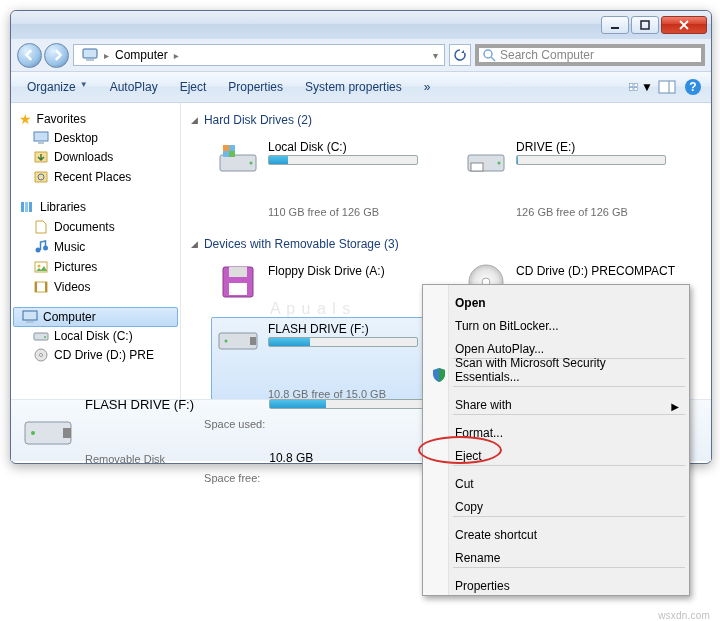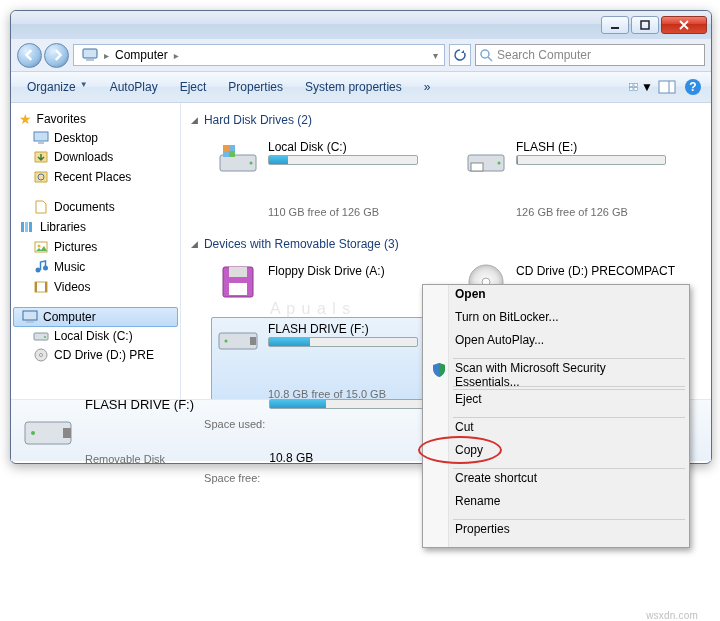--- a/index.html
+++ b/index.html
@@ -9,21 +9,21 @@
 .titlebtn { width: 28px; height: 18px; margin-left: 2px; border: 1px solid #8aa0c0; border-radius: 3px; display: flex; align-items: center; justify-content: center; background: linear-gradient(#f7fbff,#d8e6f5); }
 .titlebtn.close{ width: 46px; background: linear-gradient(#f08173,#d8432a 45%,#c6301a 46%,#d94a31); border-color: #963427; }
 .titlebtn svg { width: 10px; height: 10px; }
 .addrbar { height: 32px; display: flex; align-items: center; padding: 0 6px; background: #e8eff8; gap: 4px; }
 .navbtn { width: 25px; height: 25px; border-radius: 50%; background: radial-gradient(circle at 35% 30%,#dff0ff,#9bc4e8 60%,#5c86b3); border:1px solid #6888ad; display:flex; align-items:center; justify-content:center;}
 .navbtns { display:flex; gap:2px; }
 .crumbbox { flex: 1; height: 22px; border: 1px solid #a7bcd6; background: #fff; display: flex; align-items: center; padding: 0 2px; }
 .crumbbox .crumb { padding: 0 6px; display:flex; align-items:center; gap:3px; height:100%;}
 .crumbbox .sep { color:#777; font-size:10px;}
 .refresh { width:22px; height:22px; border:1px solid #a7bcd6; background:#fff; display:flex; align-items:center; justify-content:center;}
-.searchbox { width: 230px; height:22px; border:1px solid #a3a3a3; background:#fff; display:flex; align-items:center; padding:0 4px; color:#888; gap:4px;}
+.searchbox { width: 230px; height:22px; border:4px solid #a3a3a3; background:#fff; display:flex; align-items:center; padding:0 4px; color:#888; gap:4px;}
 .toolbar { height: 32px; background: linear-gradient(#f6fafe,#e4eef9 48%,#d9e7f5 49%,#e2ecf6); border-top:1px solid #c8d6e8; border-bottom:1px solid #c8d6e8; display:flex; align-items:center; padding:0 6px; gap:2px;}
 .tbtn { padding: 3px 10px; color:#1a3e6e; display:flex; gap:4px; border-radius:3px;}
 .tbtn .drop{font-size:8px;color:#3b5e8c;}
 .toolbar .spacer{flex:1;}
 .ticon{width:24px;height:24px; display:flex;align-items:center;justify-content:center;}
 .body { display:flex; height: 296px; }
 .navpane { width: 170px; border-right:1px solid #e0e7f0; padding:6px 0; overflow:hidden;}
 .navgroup{margin-bottom:10px;}
 .navitem{display:flex;align-items:center;gap:5px;padding:2px 8px 2px 22px;}
 .navitem.head{padding-left:8px;font-weight:normal;}
@@ -36,28 +36,28 @@
 .drive.sel{background:linear-gradient(#eaf3fc,#cfe4fa);border:1px solid #7bb1e5;}
 .drive .dicon{width:44px;height:36px;display:flex;align-items:center;justify-content:center;}
 .drive .dinfo{display:flex;flex-direction:column;gap:1px;min-width:0;}
 .bar{width:150px;height:10px;border:1px solid #9aa;background:#eee;position:relative;border-radius:2px;}
 .bar .fill{position:absolute;left:0;top:0;bottom:0;background:linear-gradient(#51c2e9,#2a9ed4);}
 .smalltxt{color:#6d6d6d;font-size:11px;margin-top:40px;}
 .details{height:62px;border-top:1px solid #e3e9f1;background:linear-gradient(#f6fafd,#eaf1f9);display:flex;align-items:center;padding:6px 10px;gap:10px;}
 .details .big{width:54px;height:46px;display:flex;align-items:center;justify-content:center;}
 .detgrid{display:grid;grid-template-columns:auto auto 1fr;gap:2px 4px;align-items:center;}
 .contextmenu{position:absolute;left:422px;top:284px;width:268px;background:#f0f0f0;border:1px solid #a0a0a0;box-shadow:2px 3px 6px rgba(0,0,0,.35);padding:2px;}
-.contextmenu .mi{display:flex;align-items:flex-start;height:23px;padding:0 20px 0 30px;position:relative;}
+.contextmenu .mi{display:flex;align-items:flex-end;height:23px;padding:0 20px 0 30px;position:relative;}
 .contextmenu .mi.bold{font-weight:bold;}
 .contextmenu .mi .sub{position:absolute;right:8px;font-size:10px;}
 .contextmenu hr{border:none;border-top:1px solid #d0d0d0;margin:2px 2px 2px 28px;}
 .contextmenu .cicon{position:absolute;left:5px;width:18px;height:18px;display:flex;align-items:center;justify-content:center;}
 .iconbar{position:absolute;left:0;top:0;bottom:0;width:26px;background:#f7f7f7;border-right:1px solid #e3e3e3;}
 .circle-callout{position:absolute;left:418px;top:436px;width:84px;height:28px;border:2px solid #d4302c;border-radius:50%;pointer-events:none;}
-.watermark-site{position:absolute;right:22px;bottom:0;font-size:10px;color:#bfc0c1;letter-spacing:.2px;}
+.watermark-site{position:absolute;right:10px;bottom:0;font-size:10px;color:#bfc0c1;letter-spacing:.2px;}
 .watermark-appuals{position:absolute;left:270px;top:300px;font-size:16px;color:#d8d8d8;font-weight:300;letter-spacing:1px;opacity:.6;pointer-events:none;}
 .ic-computer{width:16px;height:14px;}
 .star{color:#f2b01e;font-size:14px;}
 svg{display:block;}
 </style>
 </head>
 <body>
 
 <div class="window">
 
@@ -177,49 +177,49 @@
           </div>
         <div class="navitem">
             <svg width="16" height="16">
               <path d="M2 3h12v10H2z" fill="#f5dd9b" stroke="#c9a640"></path>
               <circle cx="8" cy="8" r="3" fill="none" stroke="#4b7aa8"></circle>
             </svg>
             <span>Recent Places</span>
           </div>
       </div>
       <div class="navgroup">
-        <div class="navitem">
-            <svg width="16" height="16">
-              <path d="M3 2h7l3 3v9H3z" fill="#fff" stroke="#c9a640"></path>
-            </svg>
-            <span>Documents</span>
-          </div>
         <div class="navitem head">
             <svg width="16" height="16">
               <rect x="2" y="3" width="3" height="10" fill="#5aa7e0"></rect>
               <rect x="6" y="3" width="3" height="10" fill="#8fc8ec"></rect>
               <rect x="10" y="3" width="3" height="10" fill="#5aa7e0"></rect>
             </svg>
             <span>Libraries</span>
           </div>
         <div class="navitem">
             <svg width="16" height="16">
+              <path d="M3 2h7l3 3v9H3z" fill="#fff" stroke="#c9a640"></path>
+            </svg>
+            <span>Documents</span>
+          </div>
+        <div class="navitem">
+            <svg width="16" height="16">
+              <circle cx="5" cy="11" r="2.5" fill="#3d83cc"></circle>
+              <path d="M7.5 11V3l5-1v7" fill="none" stroke="#3d83cc" stroke-width="1.5"></path>
+              <circle cx="12.5" cy="9" r="2.5" fill="#3d83cc"></circle>
+            </svg>
+            <span>Music</span>
+          </div>
+        <div class="navitem">
+            <svg width="16" height="16">
               <rect x="2" y="3" width="12" height="10" fill="#fff" stroke="#c9a640"></rect>
               <circle cx="6" cy="7" r="1.5" fill="#f0b030"></circle>
               <path d="M3 12l3-3 2 2 3-4 3 5z" fill="#64b25b"></path>
             </svg>
             <span>Pictures</span>
-          </div>
-        <div class="navitem">
-            <svg width="16" height="16">
-              <circle cx="5" cy="11" r="2.5" fill="#3d83cc"></circle>
-              <path d="M7.5 11V3l5-1v7" fill="none" stroke="#3d83cc" stroke-width="1.5"></path>
-              <circle cx="12.5" cy="9" r="2.5" fill="#3d83cc"></circle>
-            </svg>
-            <span>Music</span>
           </div>
         <div class="navitem">
             <svg width="16" height="16">
               <rect x="2" y="3" width="12" height="10" fill="#fff" stroke="#c9a640"></rect>
               <rect x="2" y="3" width="2" height="10" fill="#b98d3a"></rect>
               <rect x="12" y="3" width="2" height="10" fill="#b98d3a"></rect>
             </svg>
             <span>Videos</span>
           </div>
       </div>
@@ -274,21 +274,21 @@
         </div>
         <div class="drive">
           <div class="dicon">
               <svg width="42" height="34">
                 <rect x="3" y="14" width="36" height="16" rx="2" fill="#d9dfe5" stroke="#8898a6"></rect>
                 <circle cx="34" cy="22" r="1.5" fill="#57b957"></circle>
                 <rect x="6" y="22" width="12" height="8" fill="#fff" stroke="#888"></rect>
               </svg>
             </div>
           <div class="dinfo">
-            <span>FLASH (E:)</span>
+            <span>DRIVE (E:)</span>
             <div class="bar">
                 <div class="fill" style="width:1%"></div>
               </div>
             <span class="smalltxt">126 GB free of 126 GB</span>
           </div>
         </div>
       </div>
 
       <div class="sect">
           <span class="tri">◢</span>
@@ -387,21 +387,28 @@
   <div class="mi">
     <span class="cicon">
         <svg width="16" height="16">
           <path d="M8 1l6 2v4c0 4-3 7-6 8-3-1-6-4-6-8V3z" fill="#3d7fc8"></path>
           <path d="M8 1v14c3-1 6-4 6-8V3z" fill="#2d9b4e"></path>
         </svg>
       </span>
     <span>Scan with Microsoft Security Essentials...</span>
   </div>
   <hr>
-  <hr>
+  <div class="mi">
+      <span>Share with</span>
+      <span class="sub">▶</span>
+    </div>
+  <hr>
+  <div class="mi">
+      <span>Format...</span>
+    </div>
   <div class="mi">
       <span>Eject</span>
     </div>
   <hr>
   <div class="mi">
       <span>Cut</span>
     </div>
   <div class="mi">
       <span>Copy</span>
     </div>

